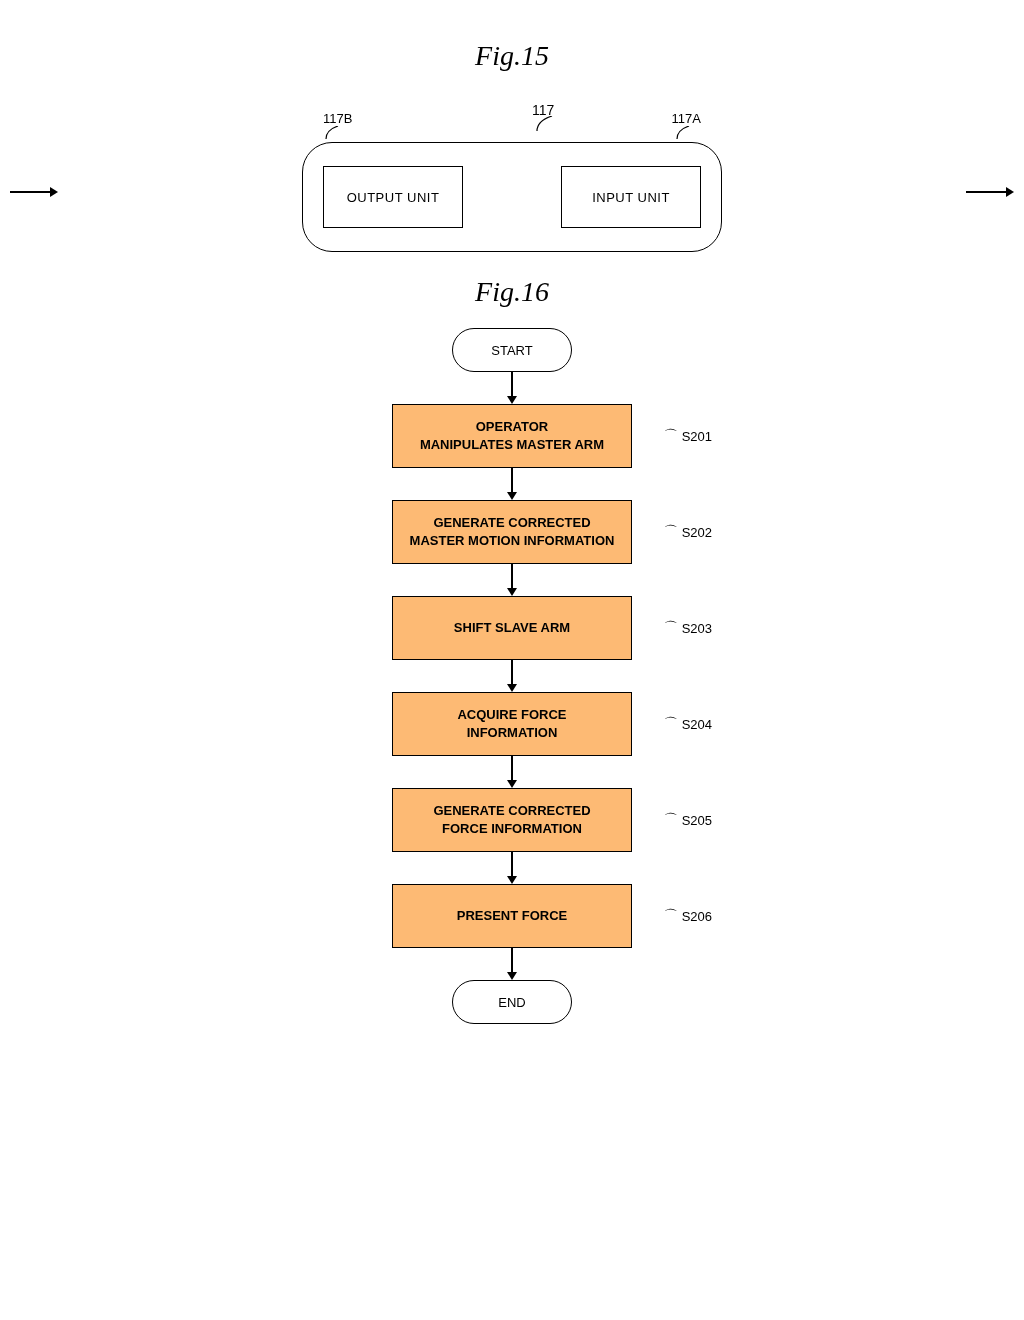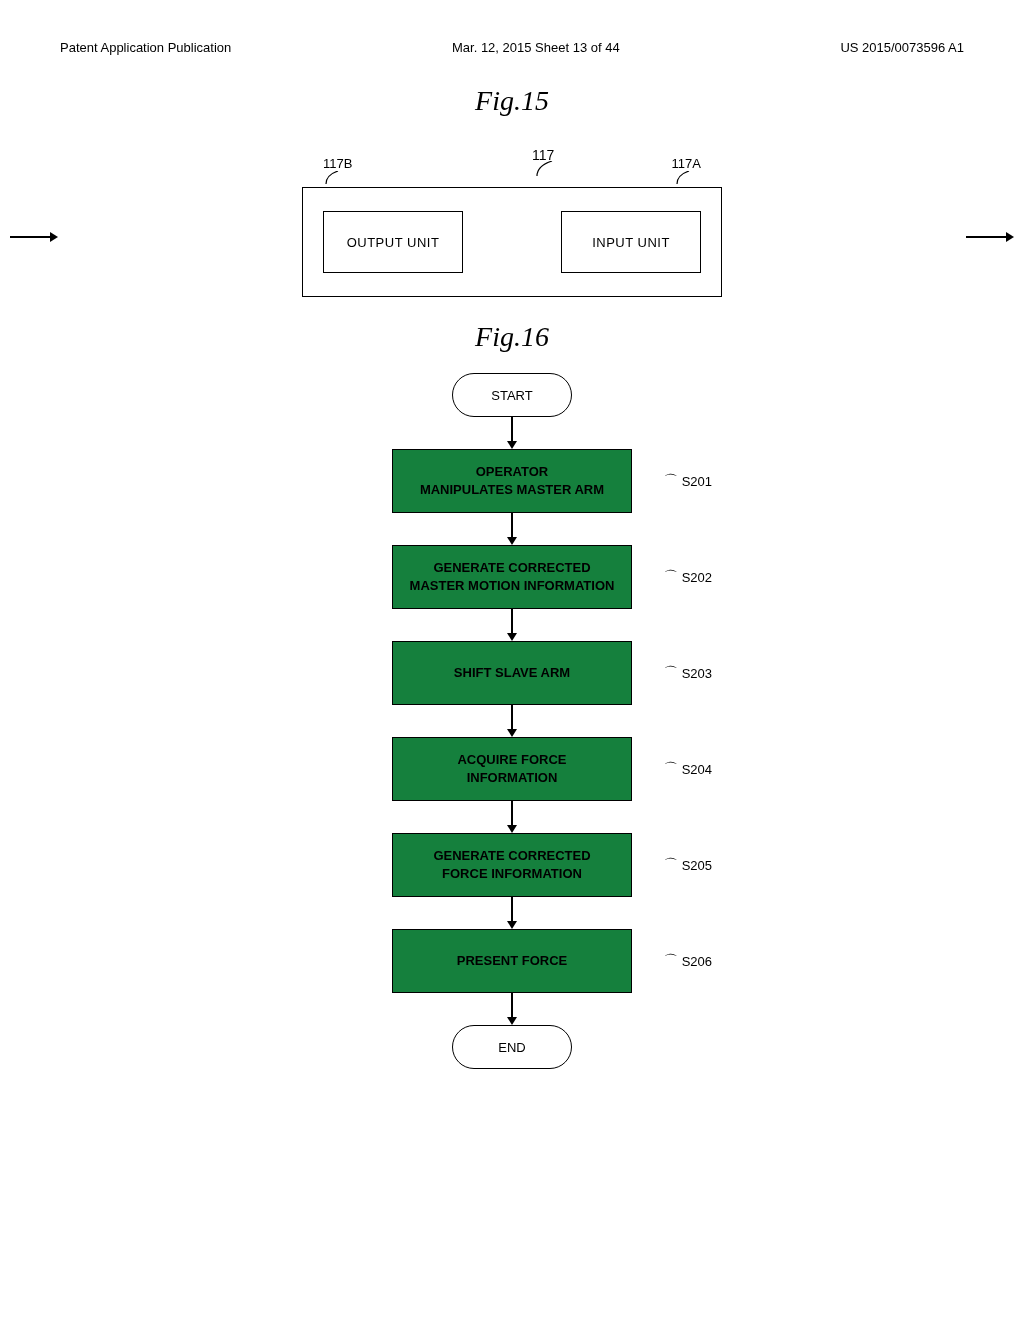--- a/index.html
+++ b/index.html
@@ -130,21 +130,21 @@
       border: 1.5px solid #000;
       width: 240px;
       min-height: 64px;
       display: flex;
       align-items: center;
       justify-content: center;
       font-size: 13px;
       font-weight: bold;
       text-align: center;
       padding: 8px 12px;
-      background: #15803d;
+      background: #fdba74;
       line-height: 1.4;
     }
 
     
     .arrow-down {
       display: flex;
       flex-direction: column;
       align-items: center;
       height: 32px;
     }
@@ -178,44 +178,39 @@
       display: flex;
       align-items: center;
       gap: 4px;
     }
   </style>
 </head>
 <body>
 
 <div class="page">
 
-  <div class="header">
-    <span>Patent Application Publication</span>
-    <span>Mar. 12, 2015  Sheet 13 of 44</span>
-    <span>US 2015/0073596 A1</span>
-  </div>
 
   <div class="fig15-container">
     <div class="fig-title">Fig.15</div>
 
     <div class="fig15-diagram">
 
       <div style="position:absolute; top:10px; left:50%; transform:translateX(20px); font-size:14px; display:flex; flex-direction:column; align-items:flex-start;">
         <span style="font-size:14px;">117</span>
         <svg width="30" height="18" style="margin-top:-2px;">
           <path d="M 20 0 Q 5 5 5 15" stroke="#000" stroke-width="1.2" fill="none"></path>
         </svg>
       </div>
 
       <div class="arrow-left-in" style="left:-50px; top:50%; transform:translateY(15px);">
         <div class="arrow-line"></div>
         <div class="arrowhead-right"></div>
       </div>
 
-      <div class="fig15-outer-box" style="margin-top:50px;">
+      <div class="fig15-outer-box" style="margin-top:50px;border-radius:30px;">
 
         <div style="position:absolute; top:-32px; left:20px; display:flex; flex-direction:column; align-items:flex-start;">
           <span style="font-size:13px;">117B</span>
           <svg width="25" height="15">
             <path d="M 15 0 Q 3 4 3 13" stroke="#000" stroke-width="1.2" fill="none"></path>
           </svg>
         </div>
 
         <div style="position:absolute; top:-32px; right:20px; display:flex; flex-direction:column; align-items:center;">
           <span style="font-size:13px;">117A</span>

